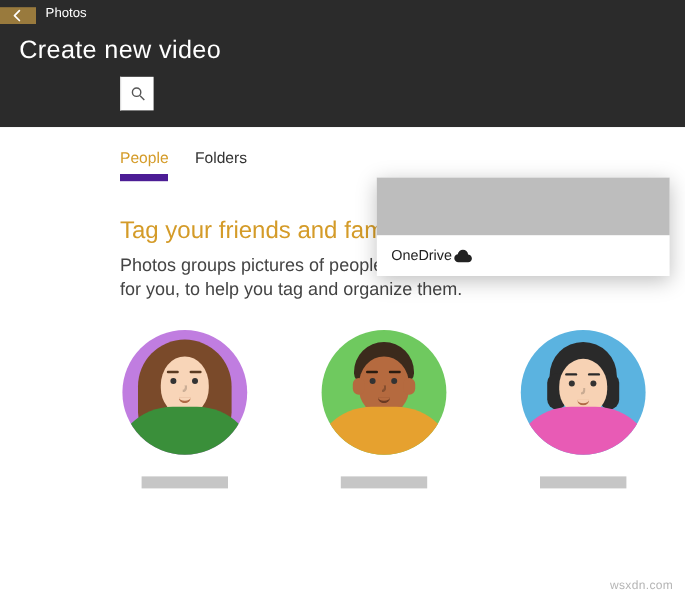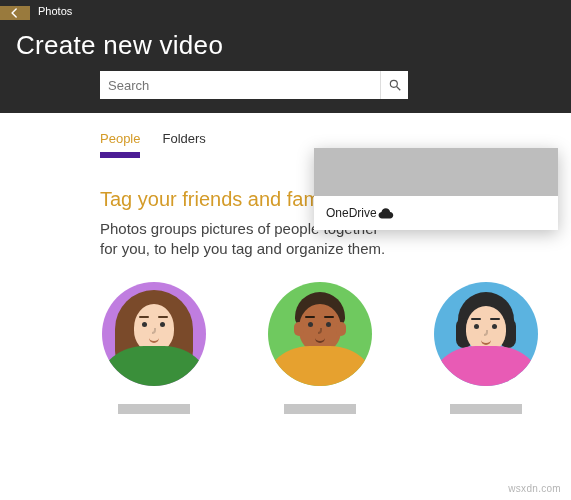--- a/index.html
+++ b/index.html
@@ -4,21 +4,21 @@
   <style>
     * { margin: 0; padding: 0; box-sizing: border-box; }
     body { font-family: "Segoe UI", -apple-system, sans-serif; background: #fff; width: 571px; height: 500px; overflow: hidden; position: relative; }
     
     .titlebar { background: #2b2b2b; height: 20px; display: flex; align-items: flex-end; }
     .back-btn { background: #997a3d; width: 30px; display: flex; align-items: center; justify-content: center; cursor: pointer; }
     .back-btn svg { width: 14px; height: 14px; }
     .app-title { color: #fff; font-size: 11px; padding: 3px 8px; font-weight: 400; }
     
     .header { background: #2b2b2b; padding: 10px 16px 14px 16px; }
-    .header h1 { color: #fff; font-weight: 300; font-size: 26px; letter-spacing: 0.3px; }
+    .header h1 { color: #fff; font-weight: 300; font-size: 21px; letter-spacing: 0.3px; }
     .header .subtitle { color: #d8d8d8; font-size: 12px; margin-top: 4px; }
     
     .search-row { display: flex; margin-top: 10px; margin-left: 84px; }
     .search-box { background: #fff; height: 28px; width: 280px; display: flex; align-items: center; padding: 0 8px; }
     .search-box input { border: none; outline: none; font-size: 13px; background: transparent; width: 100%; color: #666; }
     .search-btn { background: #fff; height: 28px; width: 28px; border-left: 1px solid #ddd; display: flex; align-items: center; justify-content: center; cursor: pointer; }
     .search-btn svg { width: 14px; height: 14px; stroke: #555; fill: none; stroke-width: 2; }
     
     .content { background: #fff; padding: 18px 30px 0 100px; position: relative; }
     .tabs { display: flex; gap: 22px; font-size: 13px; margin-bottom: 30px; }
@@ -97,23 +97,20 @@
     <svg viewBox="0 0 24 24">
         <path d="M14 5l-7 7 7 7" stroke="#fff" stroke-width="2.5" fill="none" stroke-linecap="round" stroke-linejoin="round"></path>
       </svg>
   </div>
   <div class="app-title">Photos</div>
 </div>
 
 <div class="header">
   <h1>Create new video</h1>
   <div class="search-row">
-    <div class="search-box">
-      <input type="text" placeholder="Search" style="">
-    </div>
     <div class="search-btn">
       <svg viewBox="0 0 24 24">
           <circle cx="10" cy="10" r="6"></circle>
           <line x1="15" y1="15" x2="21" y2="21"></line>
         </svg>
     </div>
   </div>
 </div>
 
 <div class="content">

